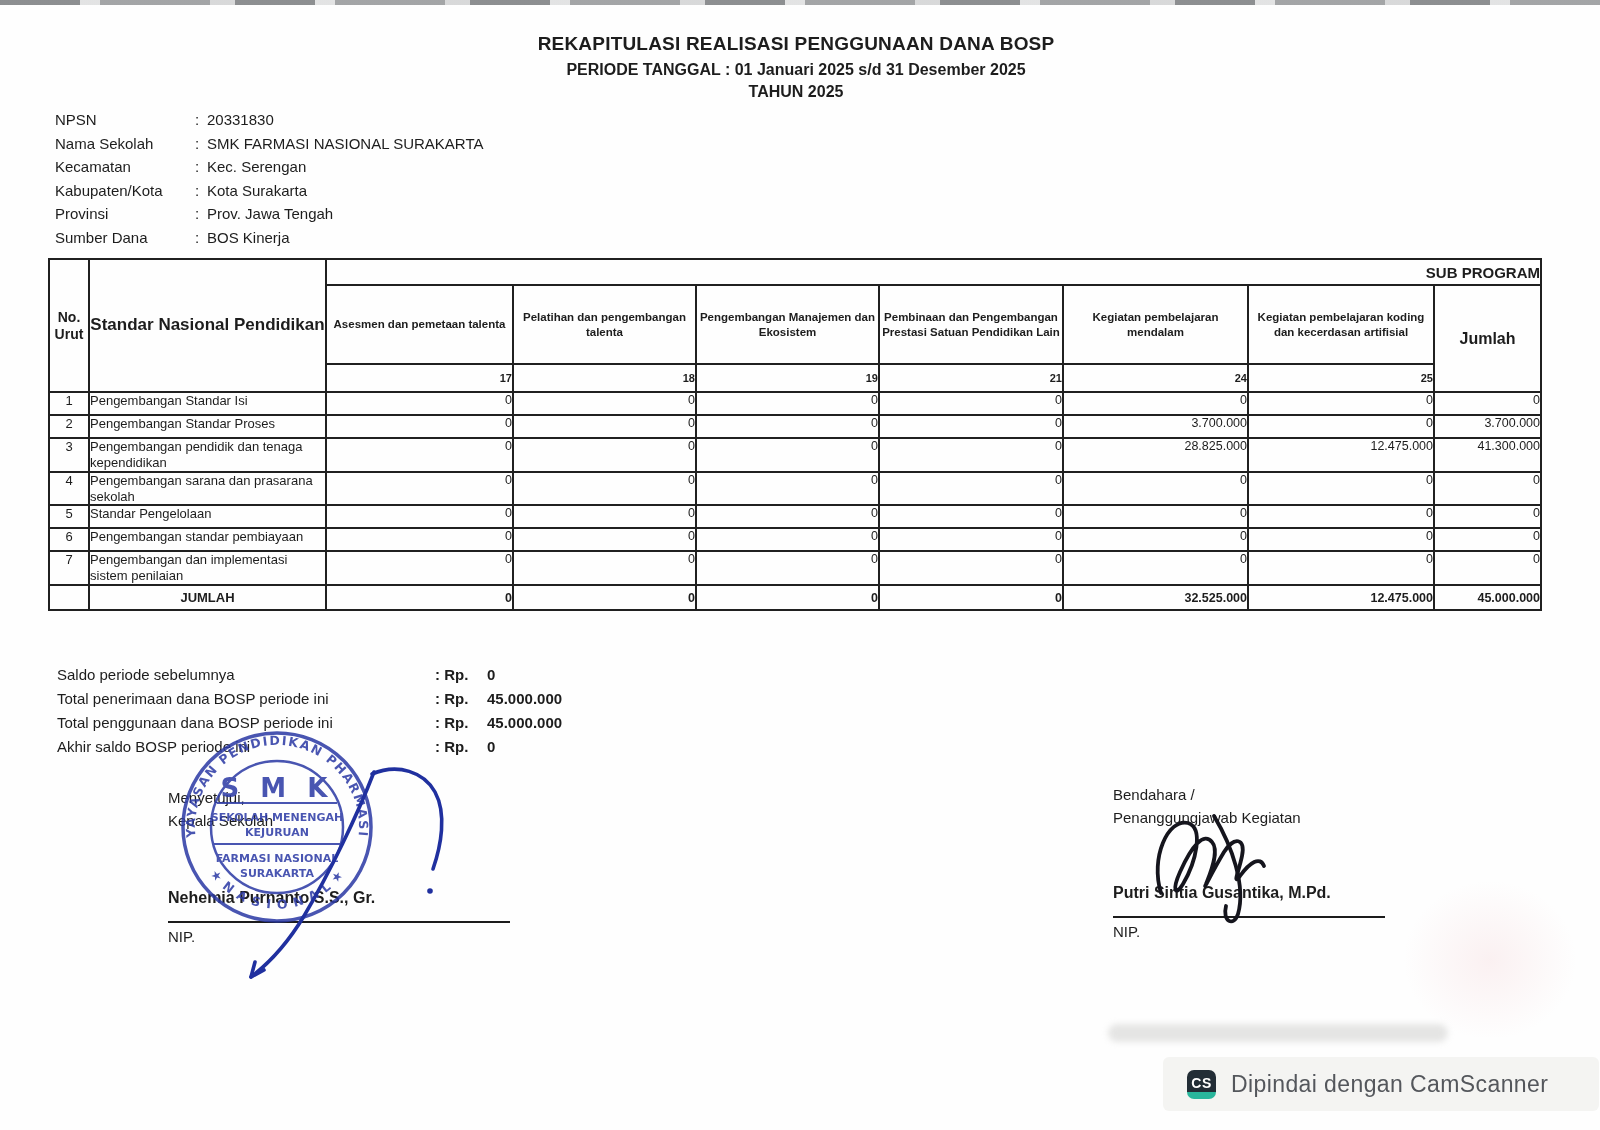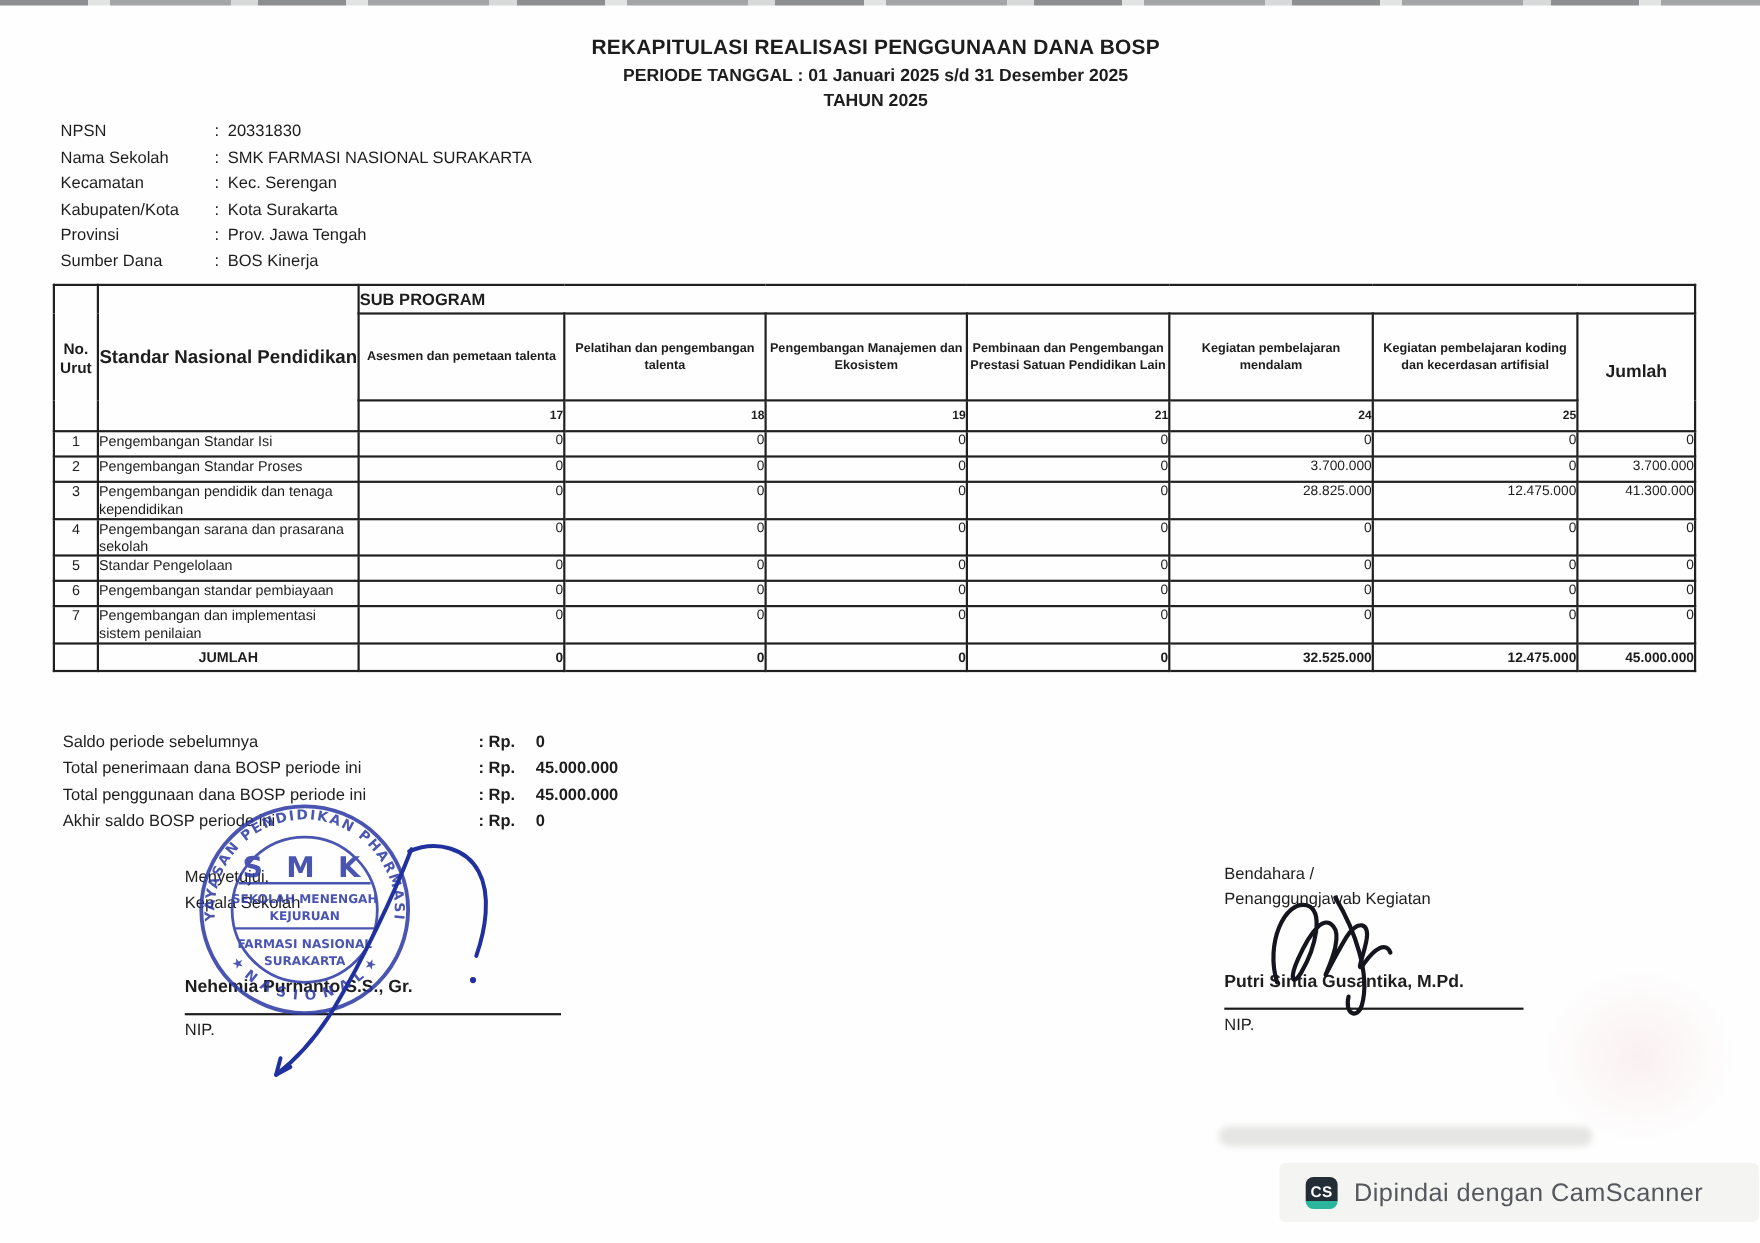--- a/index.html
+++ b/index.html
@@ -29,21 +29,21 @@
   .info-row{display:flex;height:23.5px;}
   .info-label{width:140px;}
   .info-colon{width:12px;}
 
   table.doc{position:absolute;left:48px;top:258px;width:1492px;
     border-collapse:collapse;table-layout:fixed;}
   table.doc th,table.doc td{border:2px solid #202020;padding:0;overflow:hidden;}
   tr.hr1{height:26px;} tr.hr2{height:79px;} tr.hr3{height:28px;}
   .h-no{font-size:14px;font-weight:bold;white-space:pre-line;line-height:1.15;}
   .h-standar{font-size:17px;font-weight:bold;text-align:center;line-height:1.2;}
-  .h-subprog{font-size:15px;font-weight:bold;text-align:left;}
+  .h-subprog{font-size:15px;font-weight:bold;text-align:right;}
   .h-col{font-size:11.5px;font-weight:bold;text-align:center;line-height:1.3;padding:0 8px;}
   .h-jumlah{font-size:16px;font-weight:bold;text-align:center;}
   .h-code{font-size:11px;font-weight:bold;text-align:right;vertical-align:middle;}
   .body-row{height:23px;}
   .c-no{font-size:13px;text-align:center;vertical-align:top;padding-top:2px;}
   .c-name{font-size:13px;text-align:left;vertical-align:top;padding:2px 4px;line-height:1.22;}
   .c-val{font-size:12.5px;text-align:right;vertical-align:top;padding:2px 5px 0 2px;}
   .total-row{height:25px;}
   .c-total-label{font-size:13px;font-weight:bold;text-align:center;vertical-align:middle;}
   .c-val-total{font-weight:bold;vertical-align:middle;}

